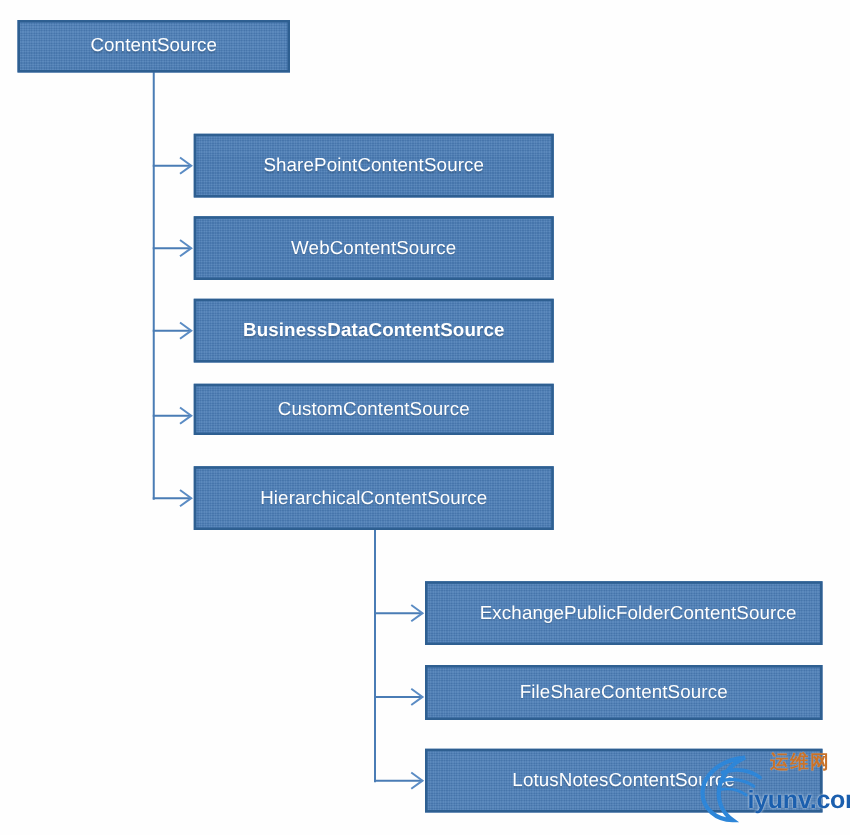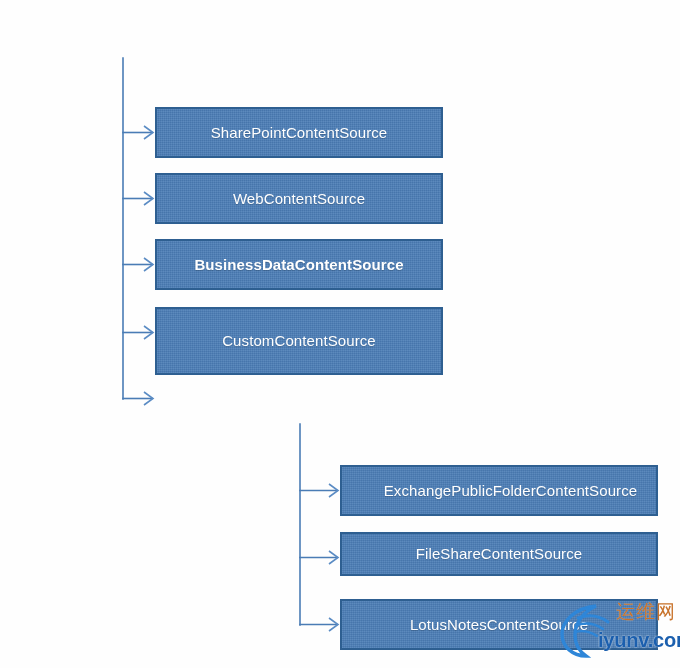--- a/index.html
+++ b/index.html
@@ -55,22 +55,22 @@
   #watermark {
     left: 556px;
     top: 596px;
     width: 124px;
     height: 72px;
   }
   .wm-cn {
     position: absolute;
     left: 60px;
     top: 6px;
-    font-size: 19px;
-    font-weight: 400;
+    font-size: 15px;
+    font-weight: 700;
     color: #c8722a;
     letter-spacing: 1px;
     line-height: 1;
     white-space: nowrap;
     text-shadow: 0 0 1px rgba(255,255,255,0.55);
   }
   .wm-url {
     position: absolute;
     left: 42px;
     top: 34px;
@@ -116,32 +116,38 @@
       <path d="M144,192 L153,198.5 L144,205"></path>
       <path d="M144,258 L153,264.5 L144,271"></path>
       <path d="M144,326 L153,332.5 L144,339"></path>
       <path d="M144,392 L153,398.5 L144,405"></path>
       <path d="M329,484 L338,490.5 L329,497"></path>
       <path d="M329,551 L338,557.5 L329,564"></path>
       <path d="M329,618 L338,624.5 L329,631"></path>
     </g>
   </svg>
 
+  <div class="node" id="node-root" style="left: 14px; top: 16px; width: 218px; height: 42px;">
+    <span class="node-label">ContentSource</span>
+  </div>
 
   <div class="node" id="node-l1-1" style="left: 155px; top: 173px; width: 288px; height: 51px;">
     <span class="node-label">WebContentSource</span>
   </div>
   <div class="node" id="node-l1-0" style="left: 155px; top: 107px; width: 288px; height: 51px;">
     <span class="node-label">SharePointContentSource</span>
   </div>
   <div class="node" id="node-l1-2" style="left: 155px; top: 239px; width: 288px; height: 51px; font-weight: bold;">
     <span class="node-label">BusinessDataContentSource</span>
   </div>
-  <div class="node" id="node-l1-3" style="left: 155px; top: 307px; width: 288px; height: 68px;">
+  <div class="node" id="node-l1-3" style="left: 155px; top: 307px; width: 288px; height: 41px;">
     <span class="node-label">CustomContentSource</span>
+  </div>
+  <div class="node" id="node-l1-4" style="left: 155px; top: 373px; width: 288px; height: 51px;">
+    <span class="node-label">HierarchicalContentSource</span>
   </div>
 
   <div class="node" id="node-l2-0" style="left: 340px; top: 465px; width: 318px; height: 51px; padding-left: 23px;">
     <span class="node-label">ExchangePublicFolderContentSource</span>
   </div>
   <div class="node" id="node-l2-1" style="left: 340px; top: 532px; width: 318px; height: 44px;">
     <span class="node-label">FileShareContentSource</span>
   </div>
   <div class="node" id="node-l2-2" style="left: 340px; top: 599px; width: 318px; height: 51px;">
     <span class="node-label">LotusNotesContentSource</span>

